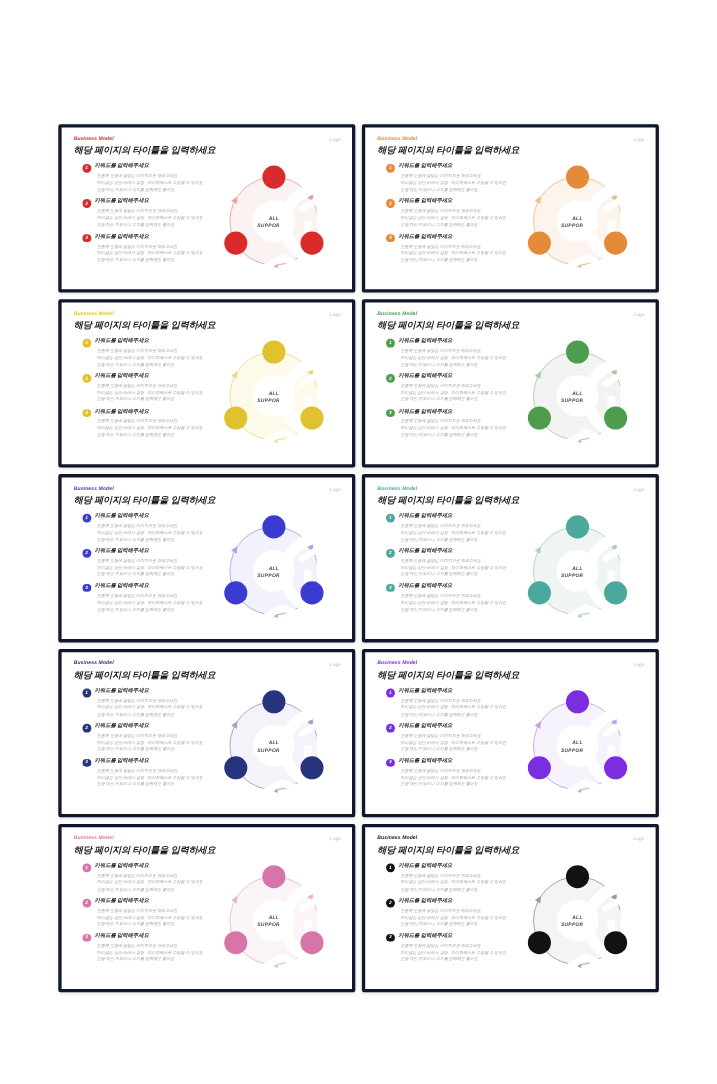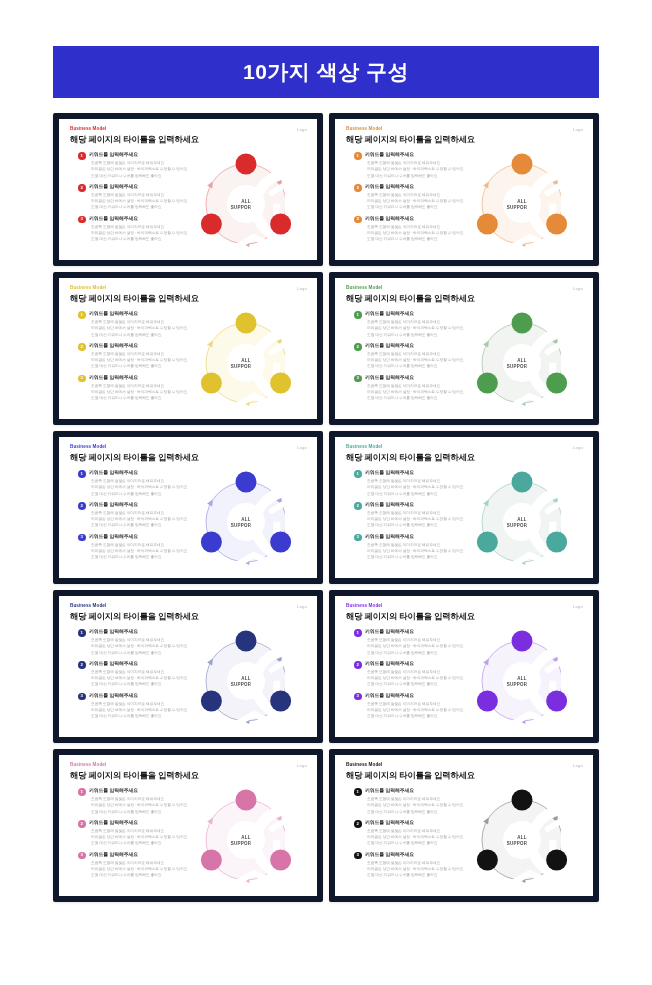--- a/index.html
+++ b/index.html
@@ -49,24 +49,25 @@
     display: flex;
     flex-wrap: wrap;
     gap: 6px 6px;
   }
 
   .slide {
     position: relative;
     width: 270px;
     height: 153px;
     background: #ffffff;
-    border: 6px solid #0f172a;
+    border: 3px solid #0f172a;
     border-radius: 2px;
     box-shadow: 0 1px 3px rgba(0,0,0,0.10);
     overflow: hidden;
+    font-style: italic;
   }
 
   .slide-inner {
     position: absolute;
     inset: 0;
     padding: 8px 10px 6px 11px;
   }
 
   .eyebrow {
     font-size: 4.6px;
@@ -156,23 +157,20 @@
     font-weight: bold;
     letter-spacing: 0.25px;
     fill: #4a4a4a;
   }
 </style>
 </head>
 <body>
 
 <div class="page">
 
-  <div class="banner">
-    <div class="banner-title">10가지 색상 구성</div>
-  </div>
 
   <div class="grid" id="slide-grid">
       <div class="slide">
     <div class="slide-inner">
       <div class="eyebrow" style="color:#d92b2b">Business Model</div>
       <div class="slide-title">해당 페이지의 타이틀을 입력하세요</div>
       <div class="logo-mark">Logo</div>
       <div class="bullets">
     <div class="bullet">
       <span class="bullet-num" style="background:#d92b2b">1</span>

